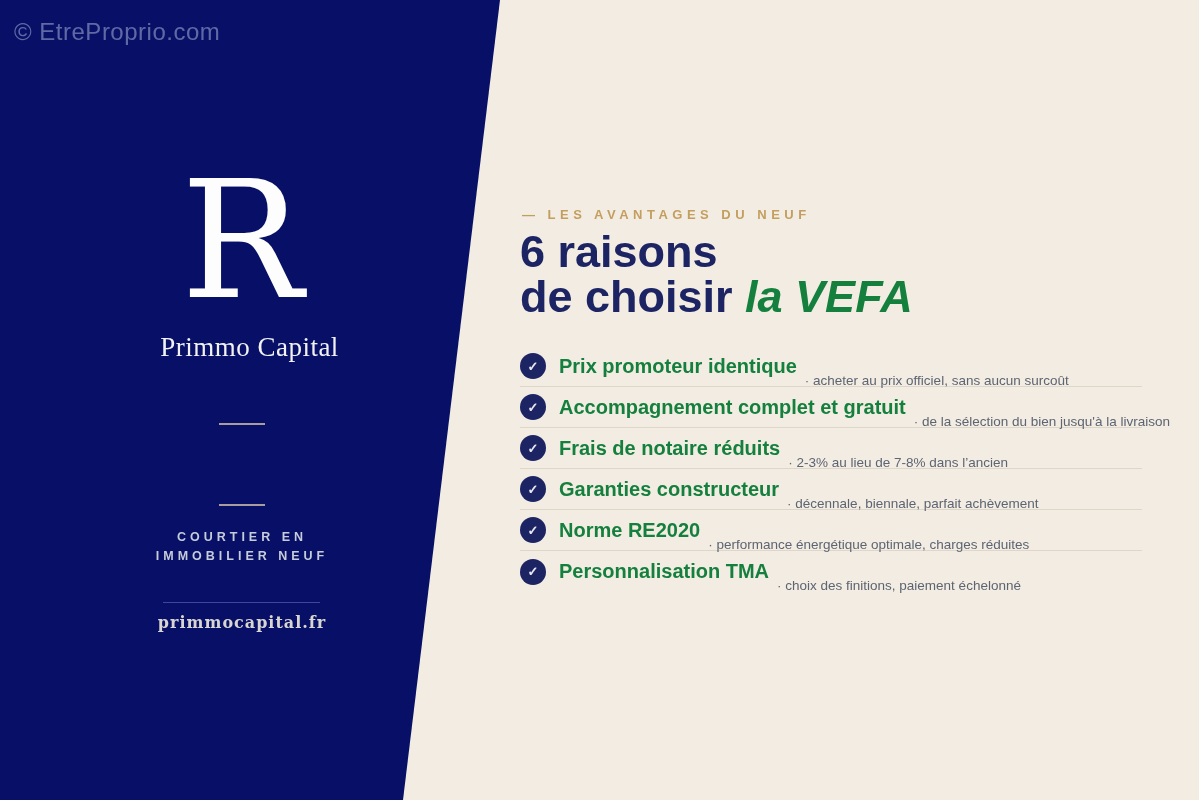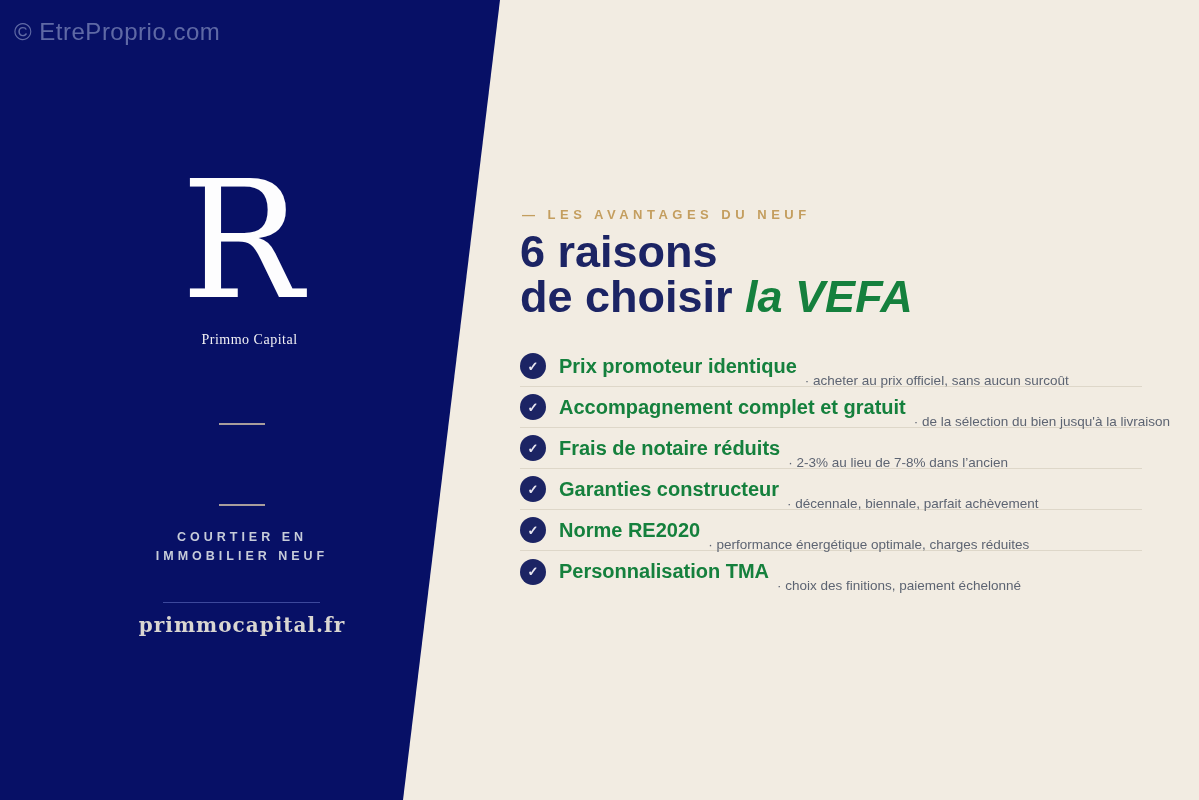--- a/index.html
+++ b/index.html
@@ -25,21 +25,21 @@
   .brand { position:absolute; left:0; top:0; width:484px; height:100%; text-align:center; }
   .monogram {
     position:absolute; top:160px; left:0; width:100%;
     font-family:"DejaVu Serif", serif;
     font-size:162px; line-height:1; font-weight:400;
     color:#fdfdfe;
   }
   .brand-name {
     position:absolute; top:332px; left:0; width:100%;
     font-family:"Liberation Serif", serif;
-    font-size:14px; letter-spacing:0.5px;
+    font-size:27px; letter-spacing:0.5px;
     color:#f2f1f4;
     padding-left:15px;
   }
   .mini-divider {
     position:absolute; left:50%; transform:translateX(-50%);
     width:46px; height:2px; background:#a89d9c;
   }
   .mini-divider.d1 { top:423px; }
   .mini-divider.d2 { top:504px; }
   .tagline {
@@ -53,21 +53,21 @@
     font-size:12.5px; font-weight:600; letter-spacing:4px;
     line-height:19px; color:#c7ccd9;
   }
   .site-rule {
     position:absolute; top:602px; left:163px;
     width:157px; height:1px; background:#3c489c;
   }
   .website {
     position:absolute; top:613px; left:0; width:100%;
     font-family:"DejaVu Serif", serif; font-weight:700;
-    font-size:20px; letter-spacing:1px;
+    font-size:16px; letter-spacing:1px;
     color:#d9d6d1;
   }
 
   
   .content { position:absolute; left:520px; top:0; width:622px; height:100%; }
   .eyebrow {
     position:absolute; top:207px; left:2px;
     font-size:13px; font-weight:700; letter-spacing:4.5px;
     color:#c49e5f;
   }

